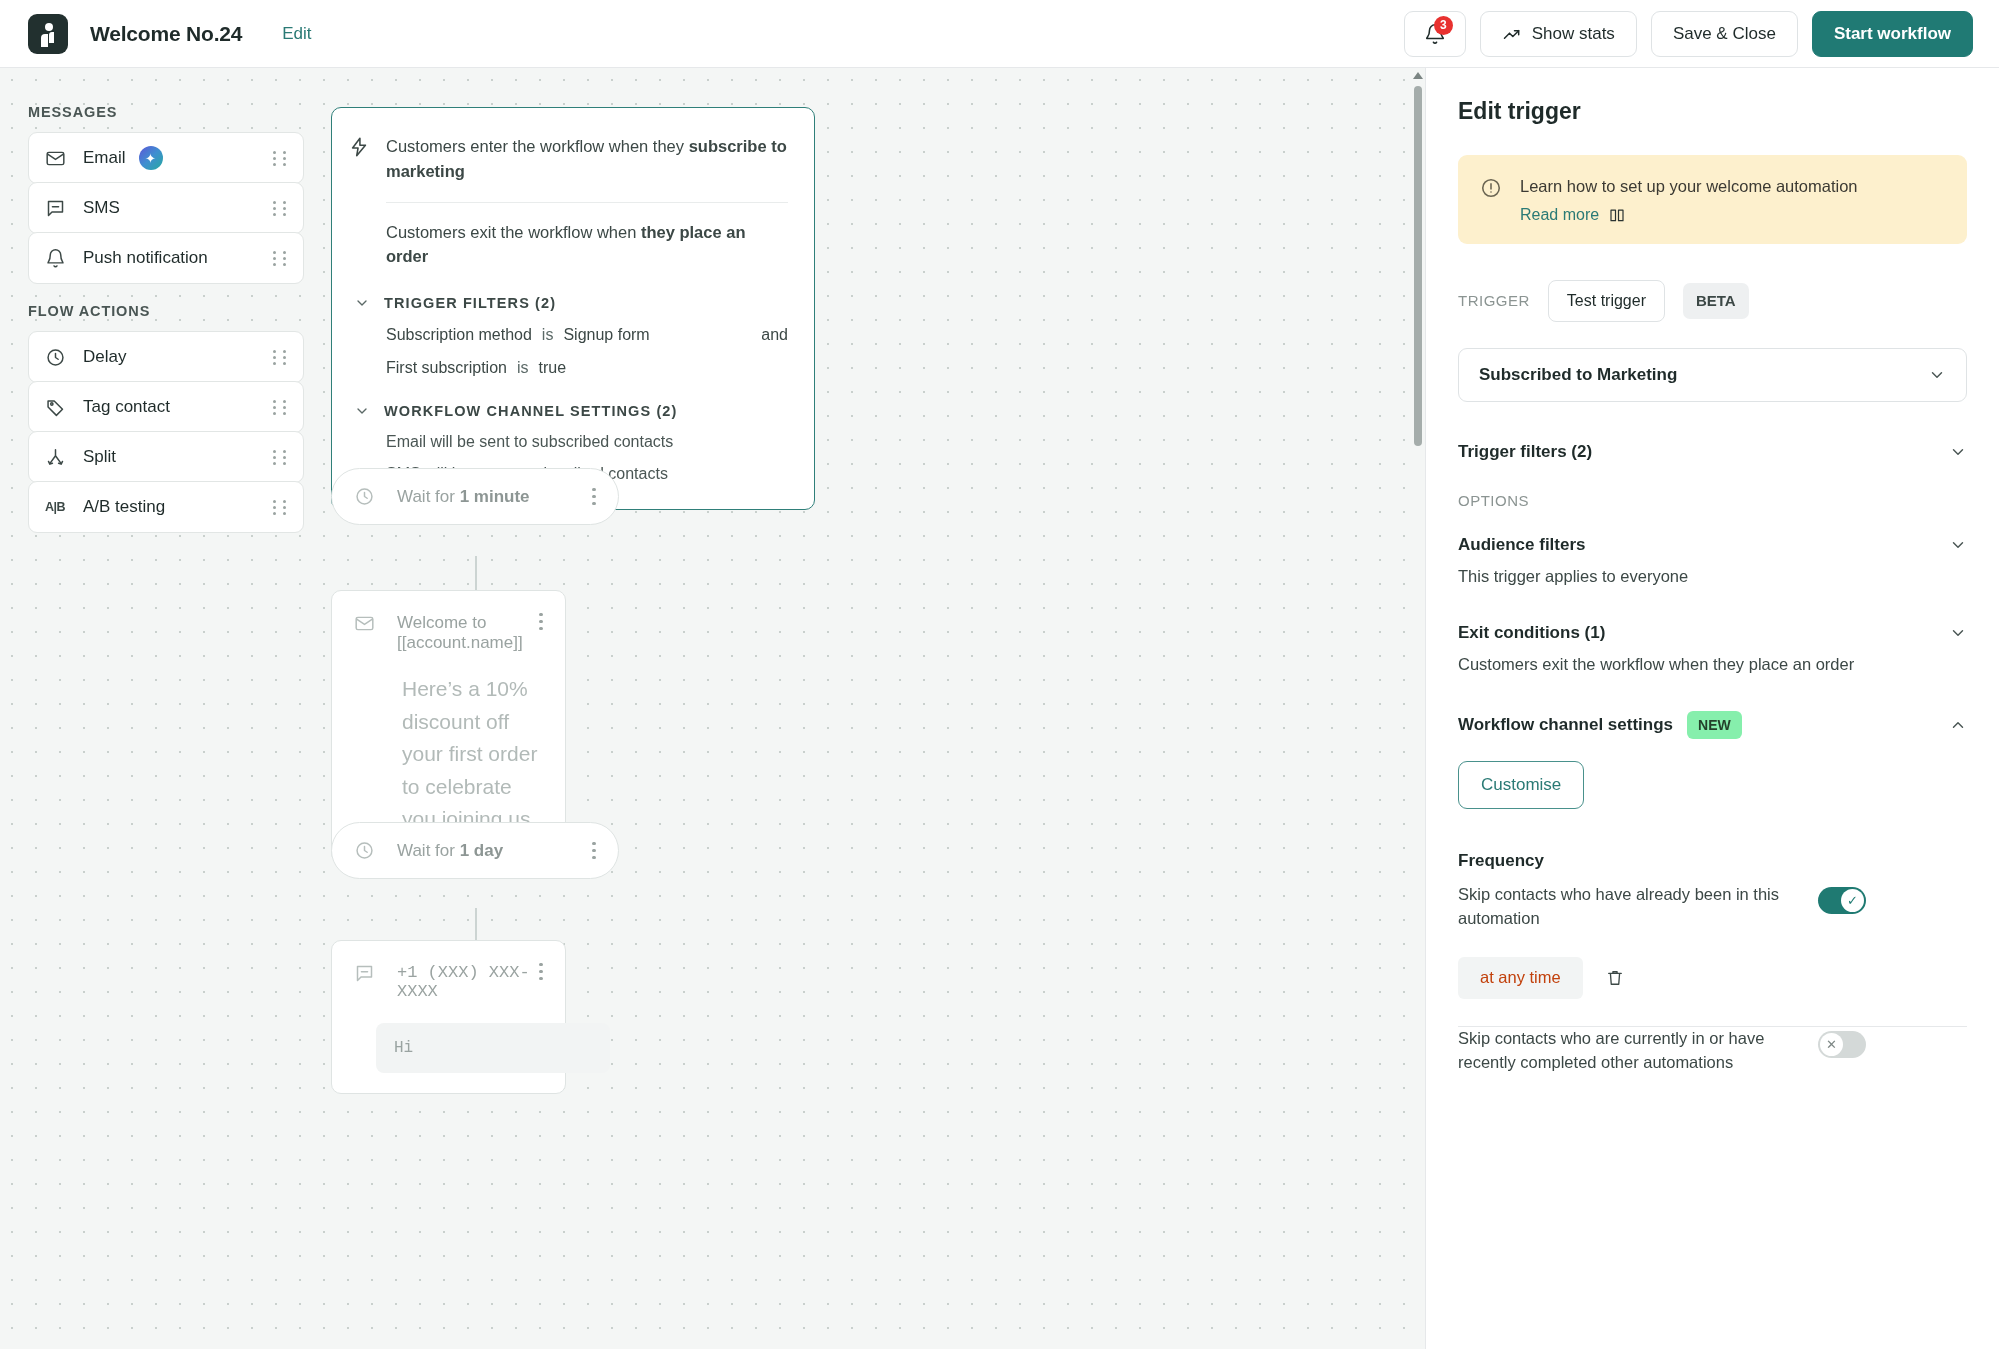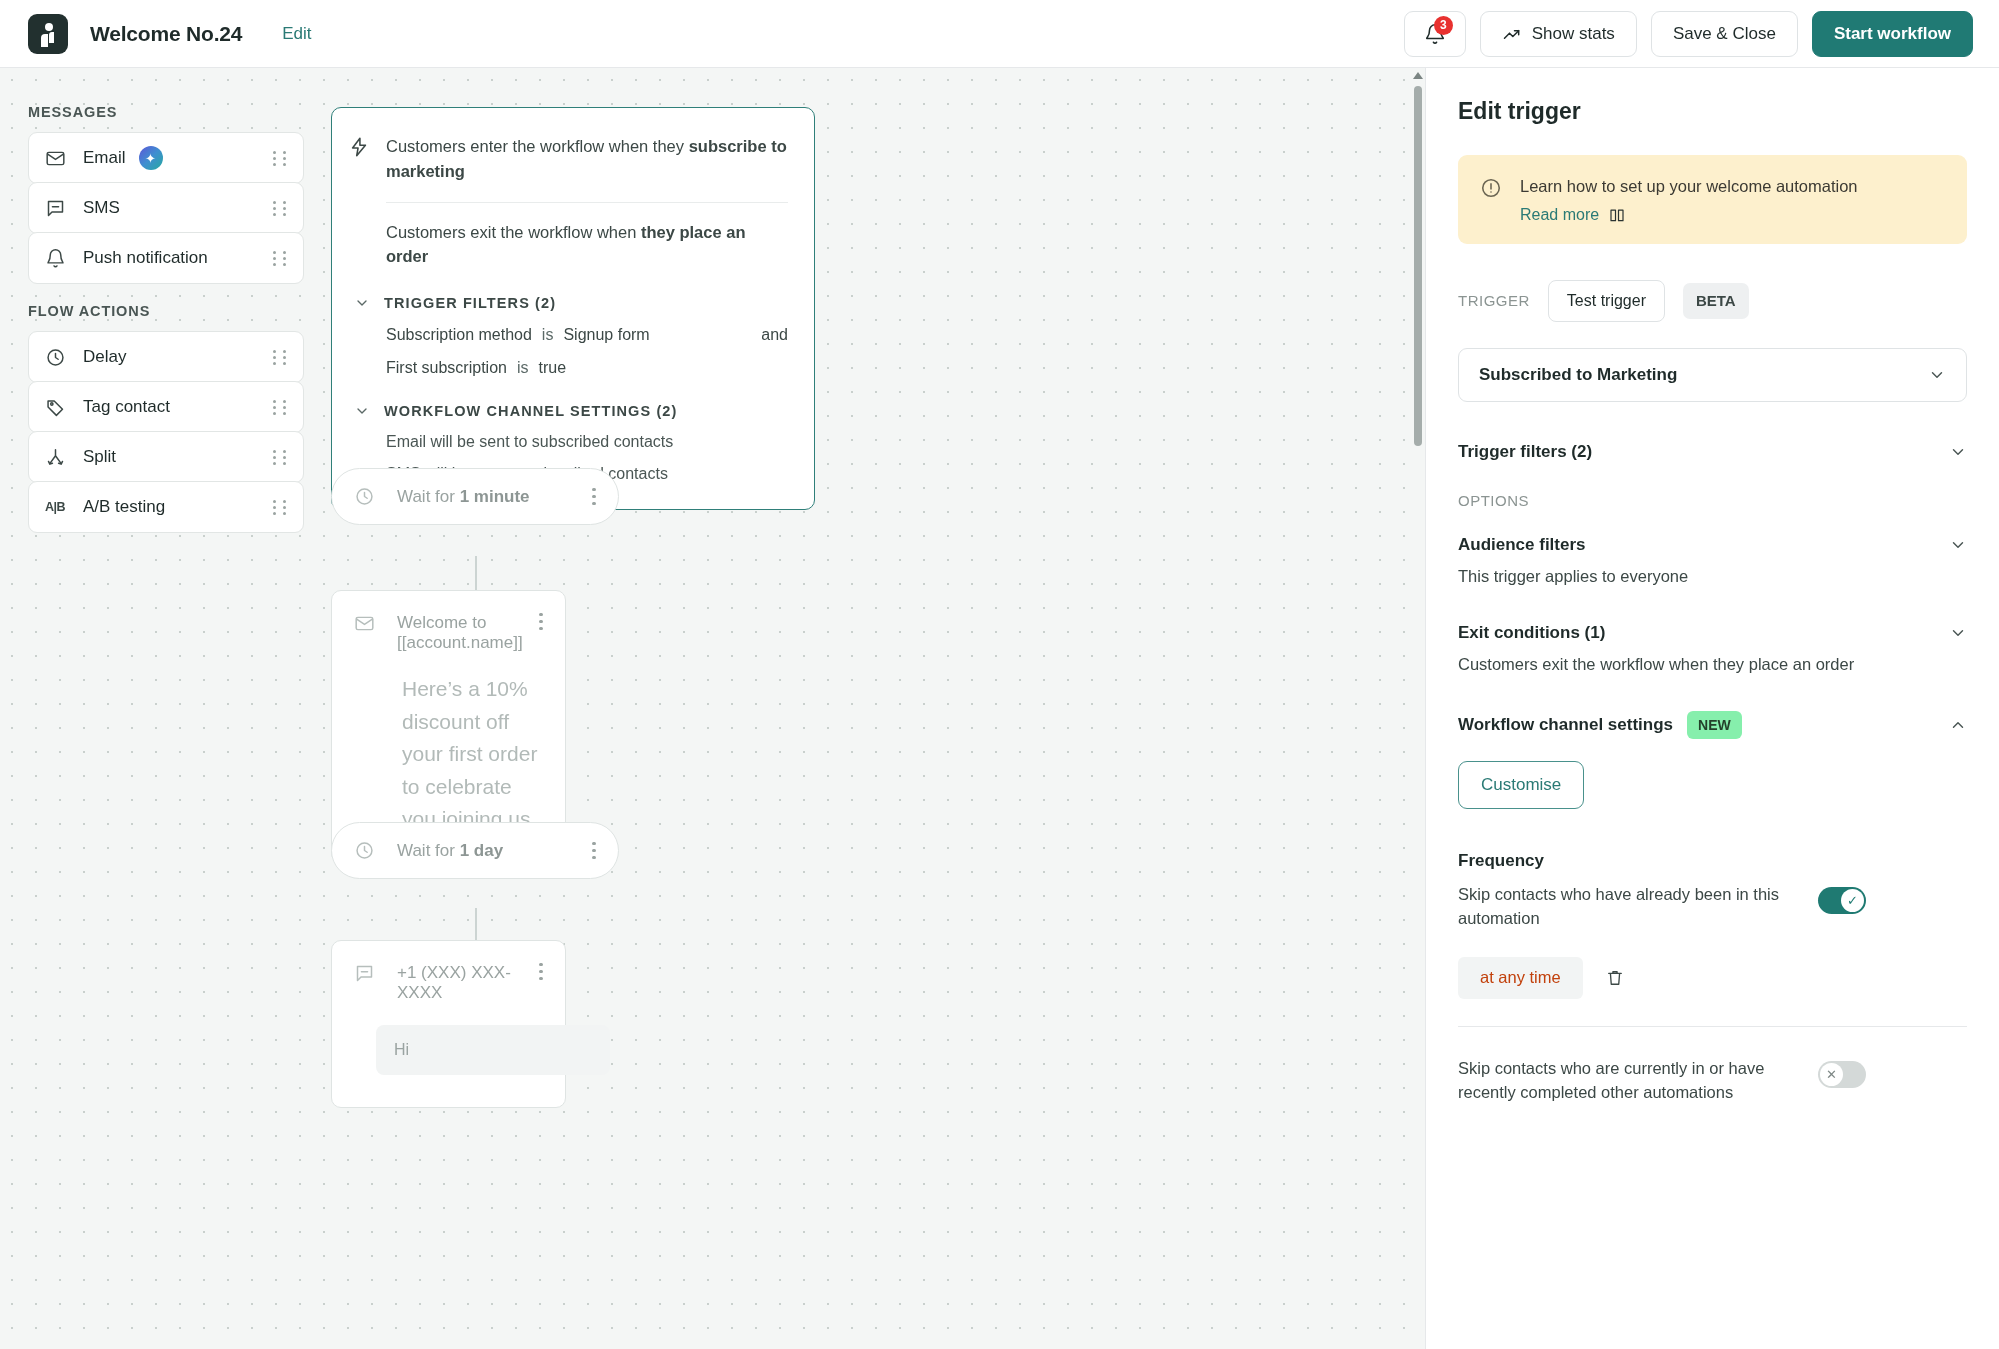--- a/index.html
+++ b/index.html
@@ -209,21 +209,21 @@
   .toggle .knob { position:absolute; top:2px; width:23px;height:23px;border-radius:50%;
     background:#fff; display:flex;align-items:center;justify-content:center; font-size:13px;}
   .toggle.on .knob { right:2px; color:#1f7a72; }
   .toggle.off .knob { left:2px; color:#7d8785; }
 
   .chip-row { margin-top:26px; display:flex; align-items:center; gap:22px; }
   .time-chip { height:42px; padding:0 22px; background:#f2f4f4; border-radius:6px;
     display:flex; align-items:center; font-size:16.5px; color:#c2410c; cursor:pointer;}
   .trash { color:#3c4846; display:flex; cursor:pointer; }
   .divider { margin-top:27px; height:1px; background:#e6e8ea; }
-  .last-row { margin-top:30px; display:flex; align-items:flex-start; gap:20px; }
+  .last-row { display:flex; align-items:flex-start; gap:20px; }
 </style>
 </head>
 <body>
 
 <div class="topbar">
   <div class="brand-logo"></div>
   <div class="wf-title">Welcome No.24</div>
   <div class="edit-link">Edit</div>
 
   <div class="topbar-right">
@@ -474,21 +474,21 @@
       </svg>
     </span>
     <span class="node-label"><span>Wait for </span><b>1 day</b></span>
     <span class="kebab">
         <i></i>
         <i></i>
         <i></i>
       </span>
   </div>
 
-  <div class="node node-box" style="top:872px; padding-bottom:32px;">
+  <div class="node node-box" style="top:872px; padding-bottom:20px;font-family:Liberation Mono, monospace;">
     <div class="node-box-head">
       <span class="node-ico">
         <svg width="21" height="21" viewBox="0 0 24 24" fill="none" stroke="#b6bebc" stroke-width="1.7">
           <path d="M4 4h16v12H8l-4 4z" stroke-linejoin="round"></path>
             <path d="M8.5 10h7" stroke-linecap="round"></path>
         </svg>
       </span>
       <span class="node-box-title">+1 (XXX) XXX-XXXX</span>
       <span class="kebab">
           <i></i>

